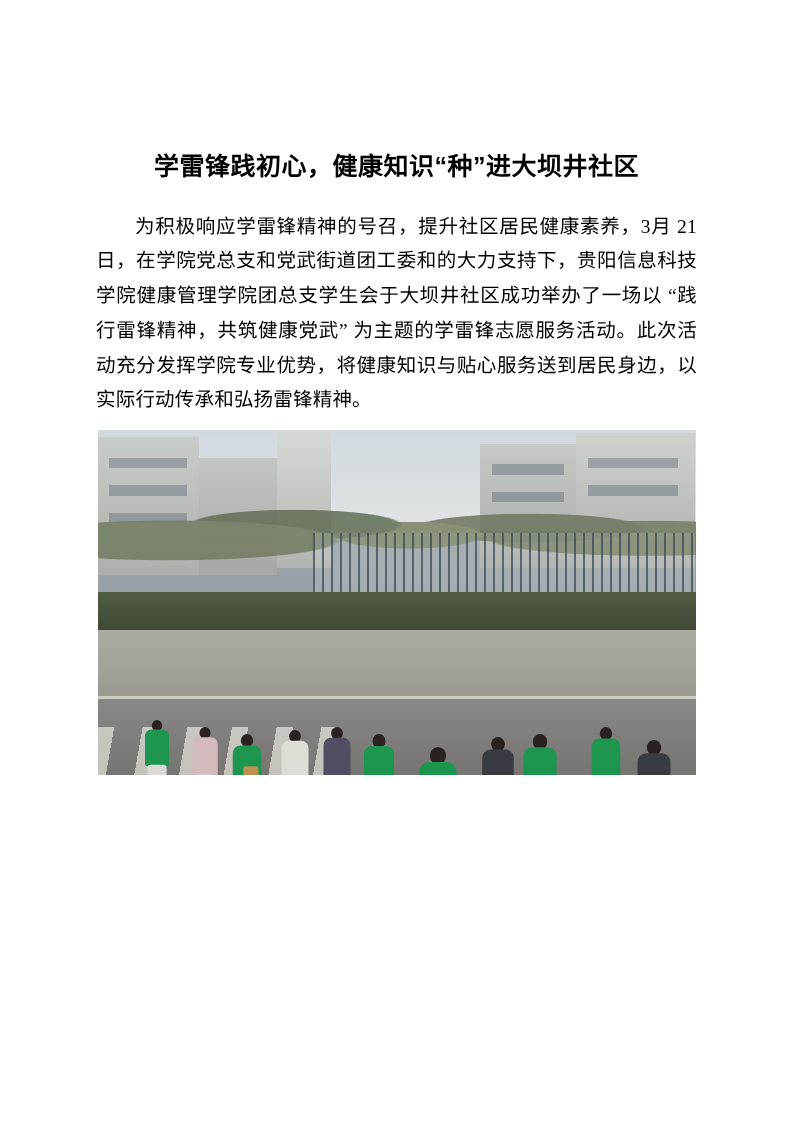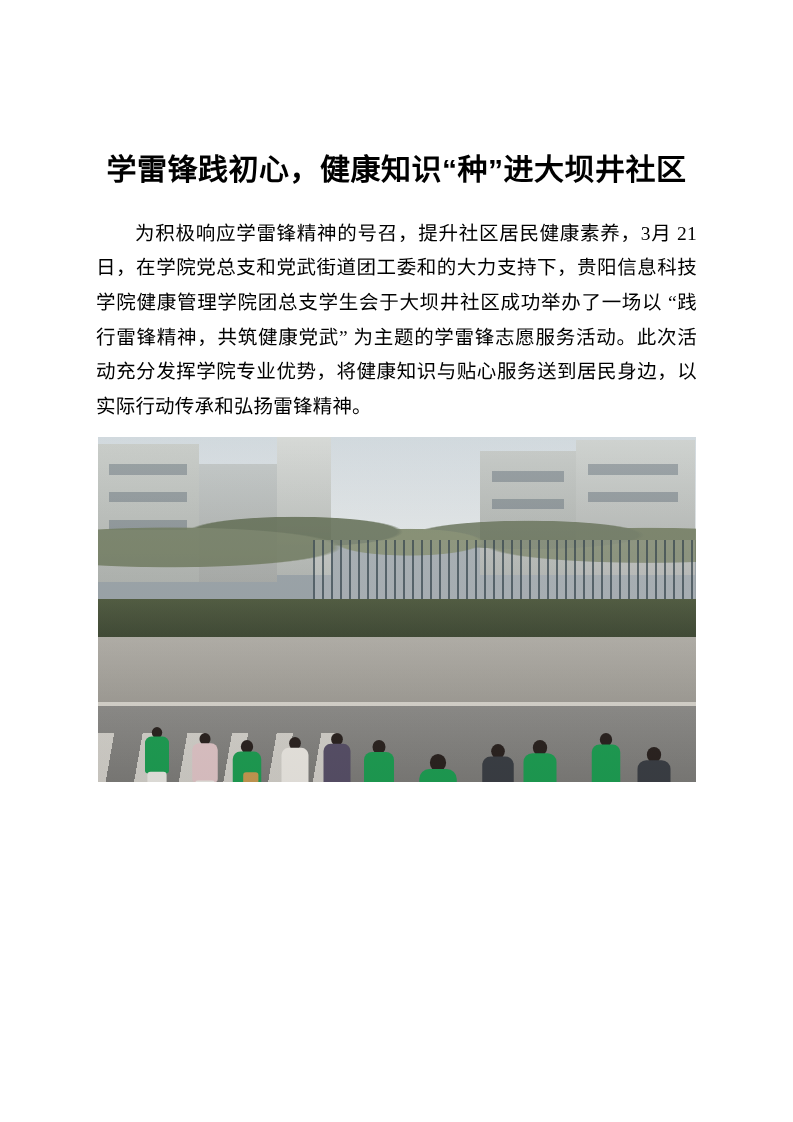--- a/index.html
+++ b/index.html
@@ -18,21 +18,21 @@
     position: relative;
     width: 793px;
     height: 1122px;
     background: #ffffff;
     box-sizing: border-box;
     padding: 150px 96px 60px 96px;
   }
   .doc-title {
     font-family: "Liberation Sans", "DejaVu Sans", sans-serif;
     font-weight: bold;
-    font-size: 30px;
+    font-size: 25px;
     line-height: 1.35;
     text-align: center;
     letter-spacing: 0.5px;
     margin: 0 0 26px 0;
     color: #000;
   }
   .para {
     font-family: "Liberation Serif", "DejaVu Serif", serif;
     font-size: 19.5px;
     line-height: 1.78;

